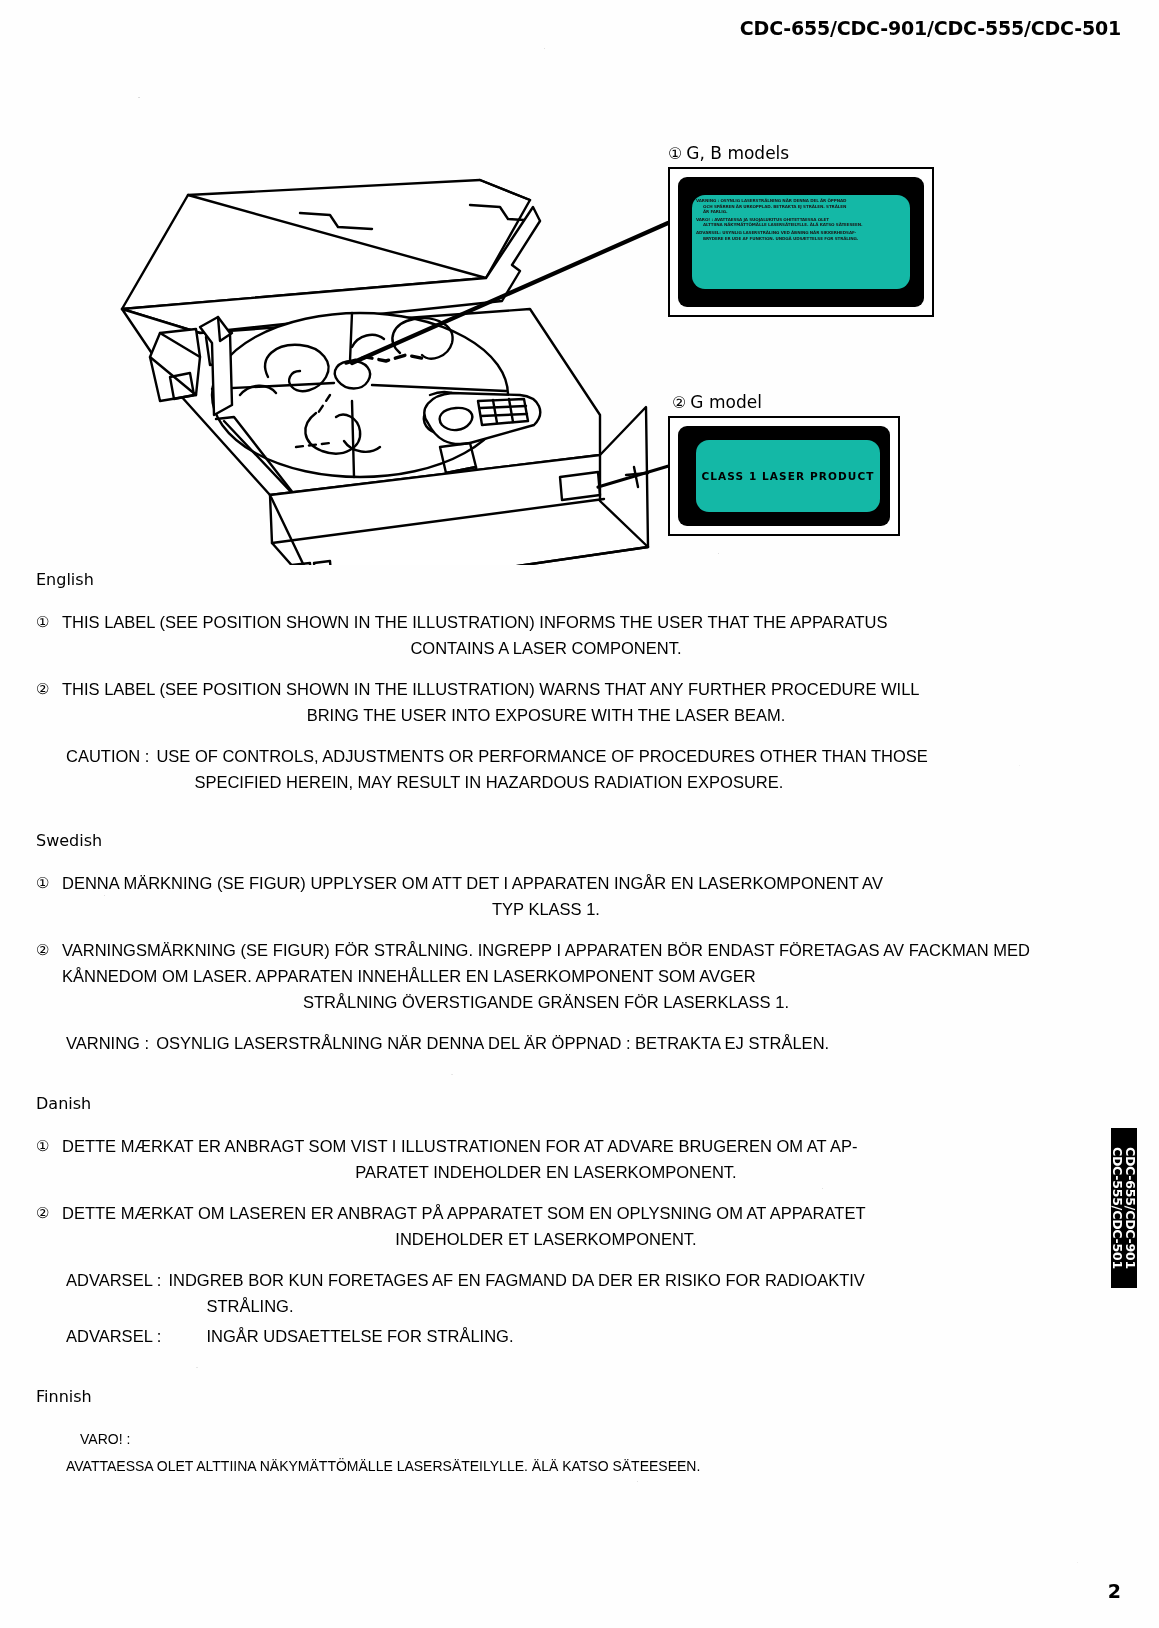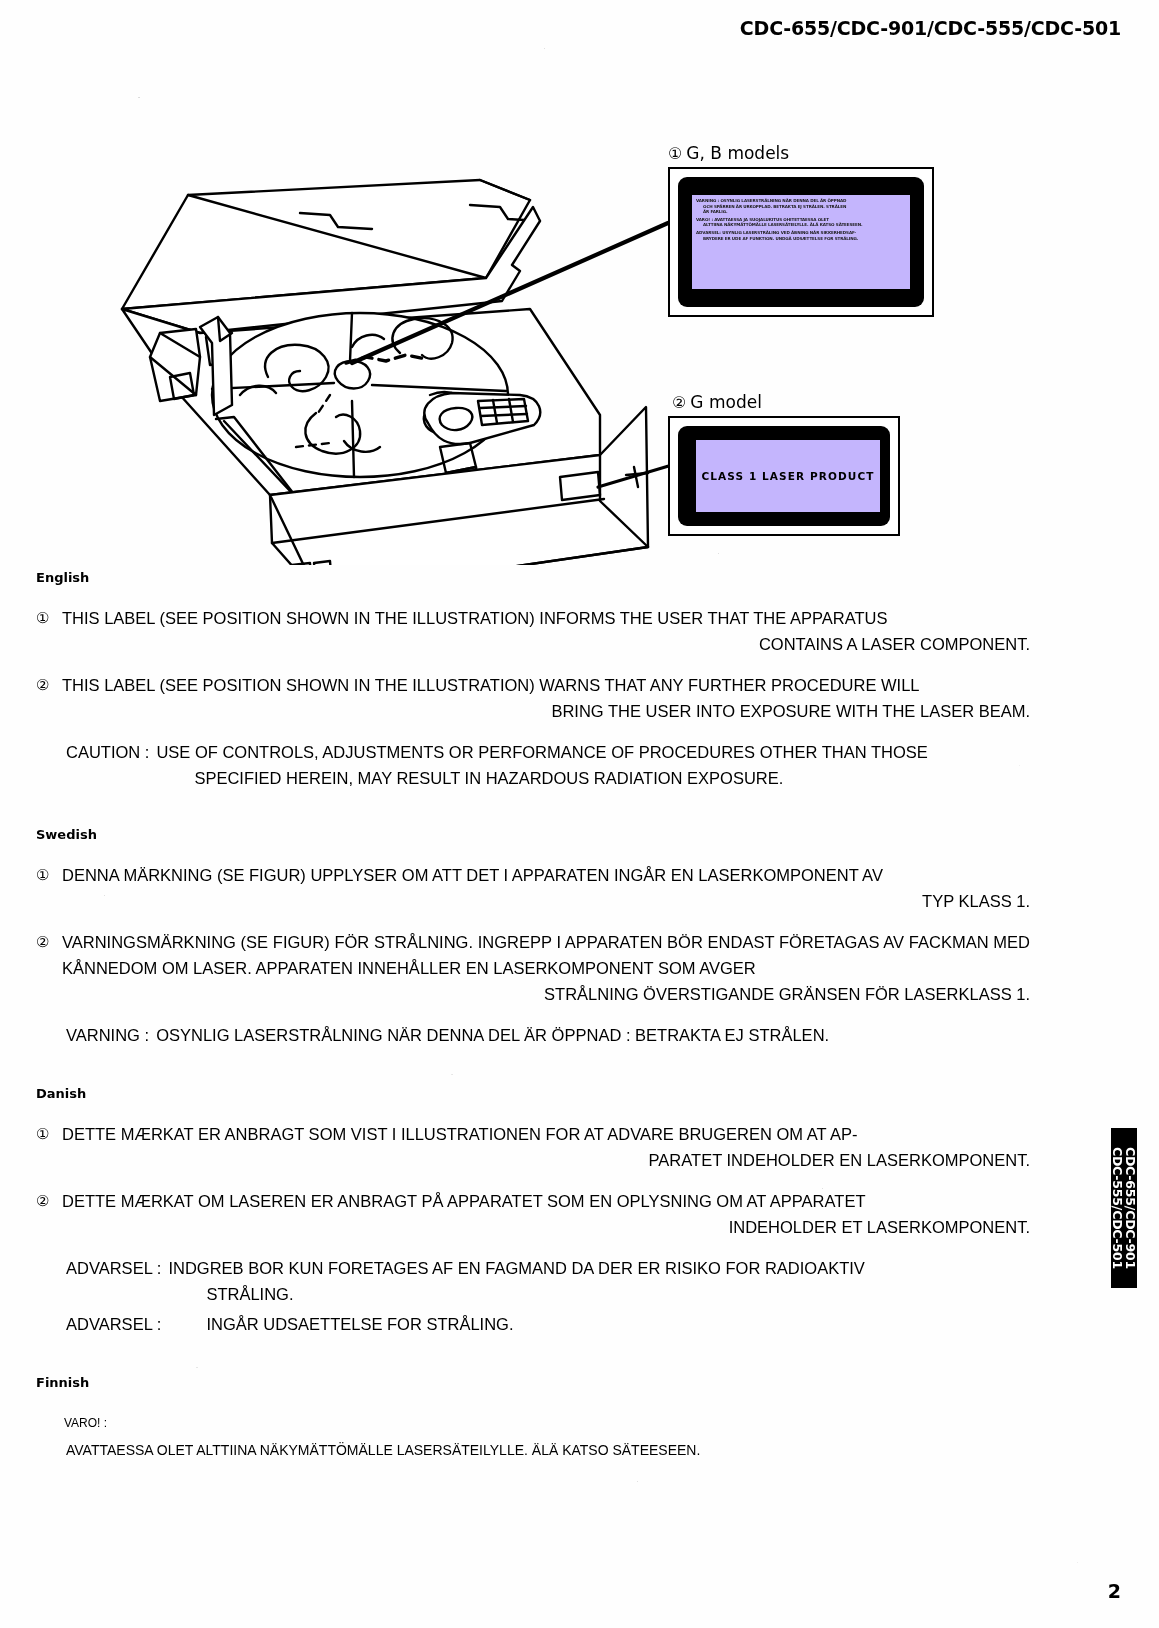--- a/index.html
+++ b/index.html
@@ -87,21 +87,22 @@
   #label-box-2 { left: 668px; top: 416px; width: 228px; height: 116px; }
 
   .label-inner {
     position: absolute;
     inset: 8px;
     background: #000;
     border-radius: 9px;
   }
   .label-text-area {
     position: absolute;
-    background: #c4b5fd;
+    background: #14b8a6;
+    border-radius: 13px;
   }
   #label1-text {
     left: 22px; right: 22px; top: 26px; bottom: 26px;
     padding: 3px 4px;
   }
   #label2-text {
     left: 26px; right: 18px; top: 22px; bottom: 22px;
     display: flex; align-items: center; justify-content: center;
   }
   .micro-line {
@@ -127,22 +128,22 @@
 
   
   .content {
     position: absolute;
     left: 36px;
     top: 570px;
     width: 994px;
   }
 
   .lang-heading {
-    font-size: 13px;
-    font-weight: bold;
+    font-size: 16px;
+    font-weight: normal;
     font-family: "DejaVu Sans", sans-serif;
     margin: 0 0 20px 0;
     letter-spacing: 0px;
   }
   .sec-english  { margin-top: 0; }
   .sec-swedish  { margin-top: 36px; }
   .sec-danish   { margin-top: 38px; }
   .sec-finnish  { margin-top: 38px; }
 
   .numbered-item {
@@ -157,21 +158,21 @@
     width: 26px;
     font-size: 15px;
     line-height: 26px;
   }
   .numbered-item .body {
     flex: 1 1 auto;
     text-align: justify;
     text-justify: inter-word;
   }
   .numbered-item .body .lastline {
-    text-align: right;
+    text-align: center;
     display: block;
   }
 
   .caution-block {
     display: flex;
     margin-left: 30px;
     margin-bottom: 4px;
     font-size: 16.5px;
     line-height: 26px;
   }
@@ -187,22 +188,22 @@
     display: block;
     text-align: justify;
     text-justify: inter-word;
   }
   .caution-block .cbody .l2 {
     display: block;
     padding-left: 38px;
   }
 
   .finnish-varo {
-    margin-left: 28px;
-    font-size: 12px;
+    margin-left: 44px;
+    font-size: 14px;
     line-height: 27px;
   }
   .finnish-body {
     margin-left: 30px;
     font-size: 14px;
     line-height: 27px;
   }
 
   
   .side-tab {

